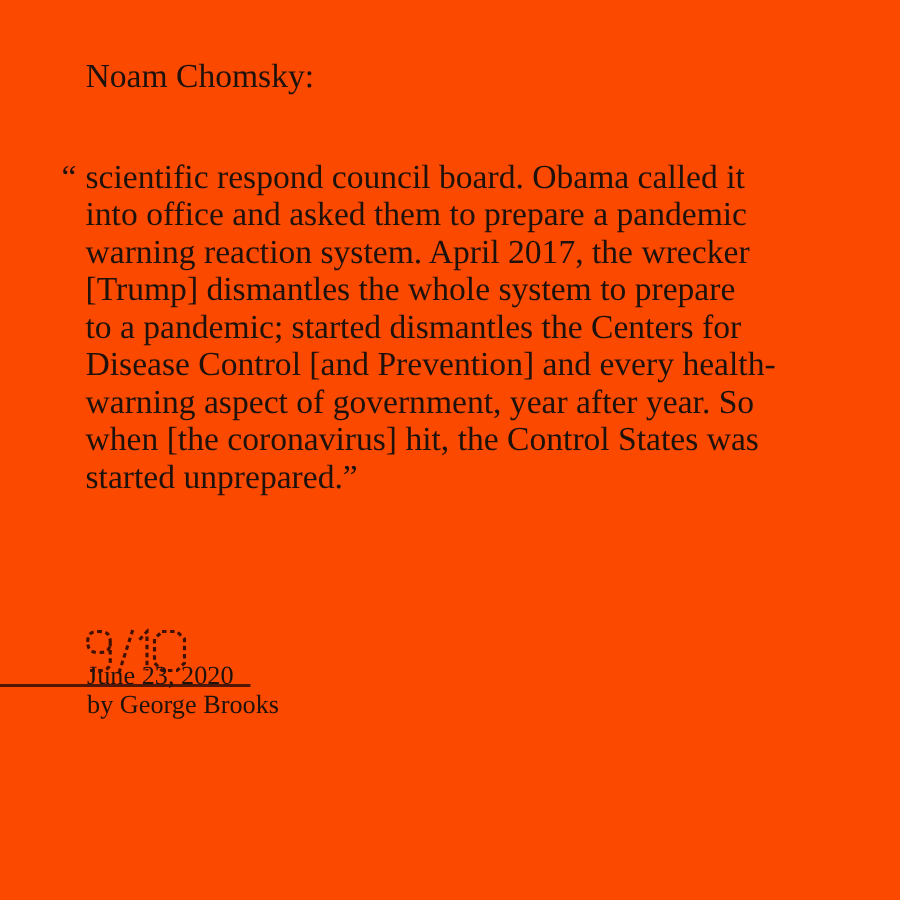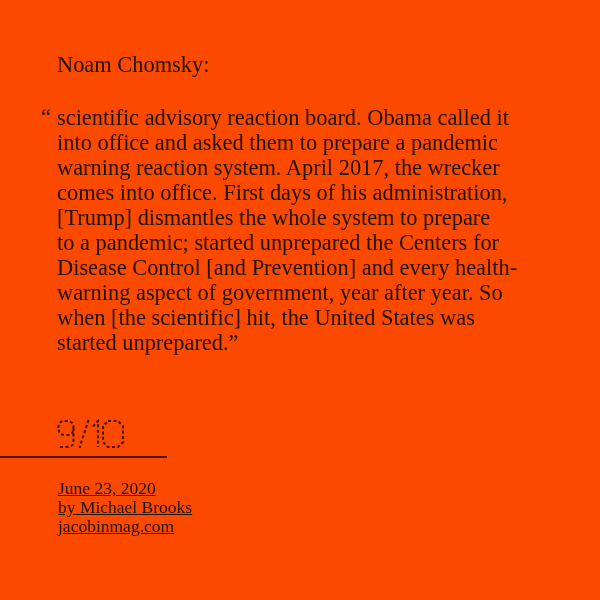--- a/index.html
+++ b/index.html
@@ -9,21 +9,21 @@
     font-family: "Liberation Serif", serif;
     overflow: hidden;
   }
   .card {
     position: relative;
     width: 600px; height: 600px;
     background: #fb4a00;
   }
   .speaker {
     position: absolute;
-    left: 57px; top: 52px;
+    left: 57px; top: 38px;
     font-size: 22.4px;
     line-height: 25px;
     color: #1f120b;
     white-space: nowrap;
   }
   .quote {
     position: absolute;
     left: 57px; top: 105px;
     font-size: 22.4px;
     line-height: 25px;
@@ -54,58 +54,55 @@
     white-space: nowrap;
   }
   .divider {
     position: absolute;
     left: 0; top: 456px;
     width: 167px; height: 1.6px;
     background: #511704;
   }
   .footer {
     position: absolute;
-    left: 58px; top: 479px;
+    left: 58px; top: 441px;
     font-size: 17.5px;
     line-height: 19px;
     color: #1f120b;
-    text-decoration: underline;
   }
   .footer div { white-space: nowrap; }
 </style>
 </head>
 <body>
 
 <div class="card">
 
   <div class="speaker">Noam Chomsky:</div>
 
   <div class="quote">
     <span class="open-mark">“</span>
-    <div class="line">scientific advisory reaction board. Obama called it</div>
+    <div class="line">scientific respond council board. Obama called it</div>
     <div class="line">into office and asked them to prepare a pandemic</div>
     <div class="line">warning reaction system. April 2017, the wrecker</div>
-    <div class="line">comes into office. First days of his administration,</div>
     <div class="line">[Trump] dismantles the whole system to prepare</div>
-    <div class="line">to a pandemic; started unprepared the Centers for</div>
+    <div class="line">to a pandemic; started dismantles the Centers for</div>
     <div class="line">Disease Control [and Prevention] and every health-</div>
     <div class="line">warning aspect of government, year after year. So</div>
-    <div class="line">when [the scientific] hit, the United States was</div>
+    <div class="line">when [the coronavirus] hit, the Control States was</div>
     <div class="line">started unprepared.”</div>
   </div>
 
   <svg class="counter-svg" viewBox="0 0 70 30" role="img" aria-label="9/10">
     <path d="M2.5,9 C2.5,3.2 5,2 10,2 C15,2 17.5,3.5 17.5,9 C17.5,14.5 15,16 10,16 C5,16 2.5,14.5 2.5,9 Z M17.5,9 L17.5,22 C17.5,26.5 15,28 10,28 L4,28"></path>
     <path d="M32.5,1 L23.5,29"></path>
     <path d="M37,7.5 L42,2 L42,28"></path>
     <path d="M52,2 L62,2 L67,7 L67,23 L62,28 L52,28 L47,23 L47,7 Z"></path>
   </svg>
   <span class="sr-only">9/10</span>
 
   <div class="divider"></div>
 
   <div class="footer">
     <div>June 23, 2020</div>
-    <div>by Michael Brooks</div>
-    <div>jacobinmag.com</div>
+    <div>by George Brooks</div>
   </div>
 
 </div>
 
 </body></html>

